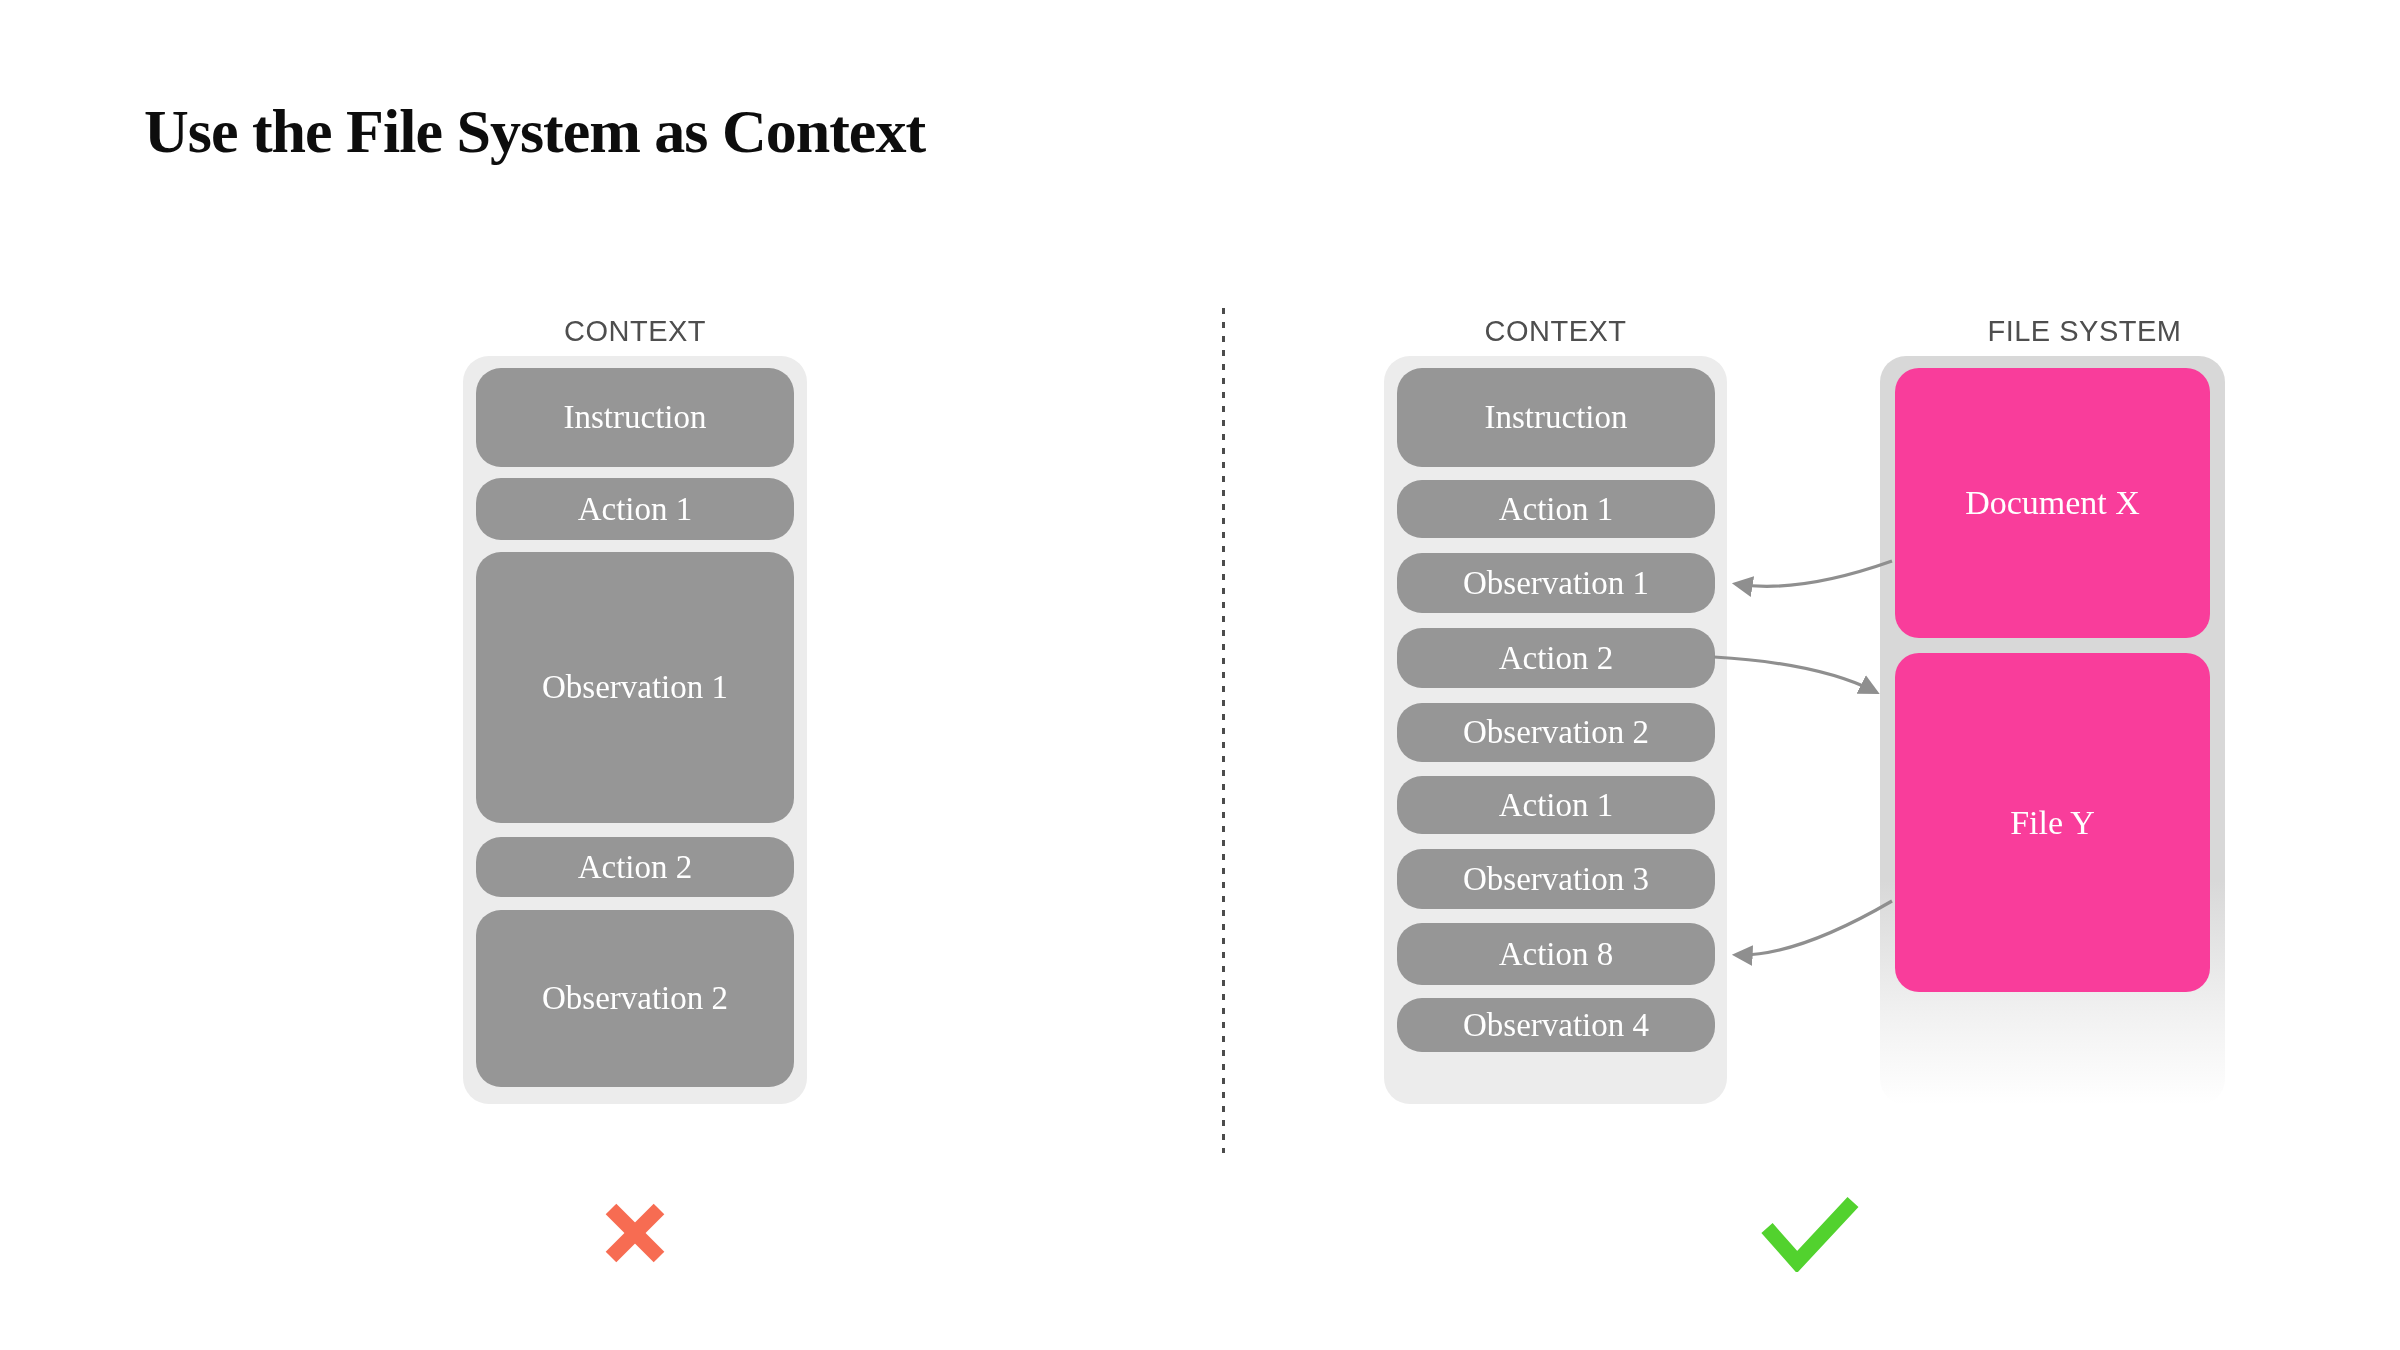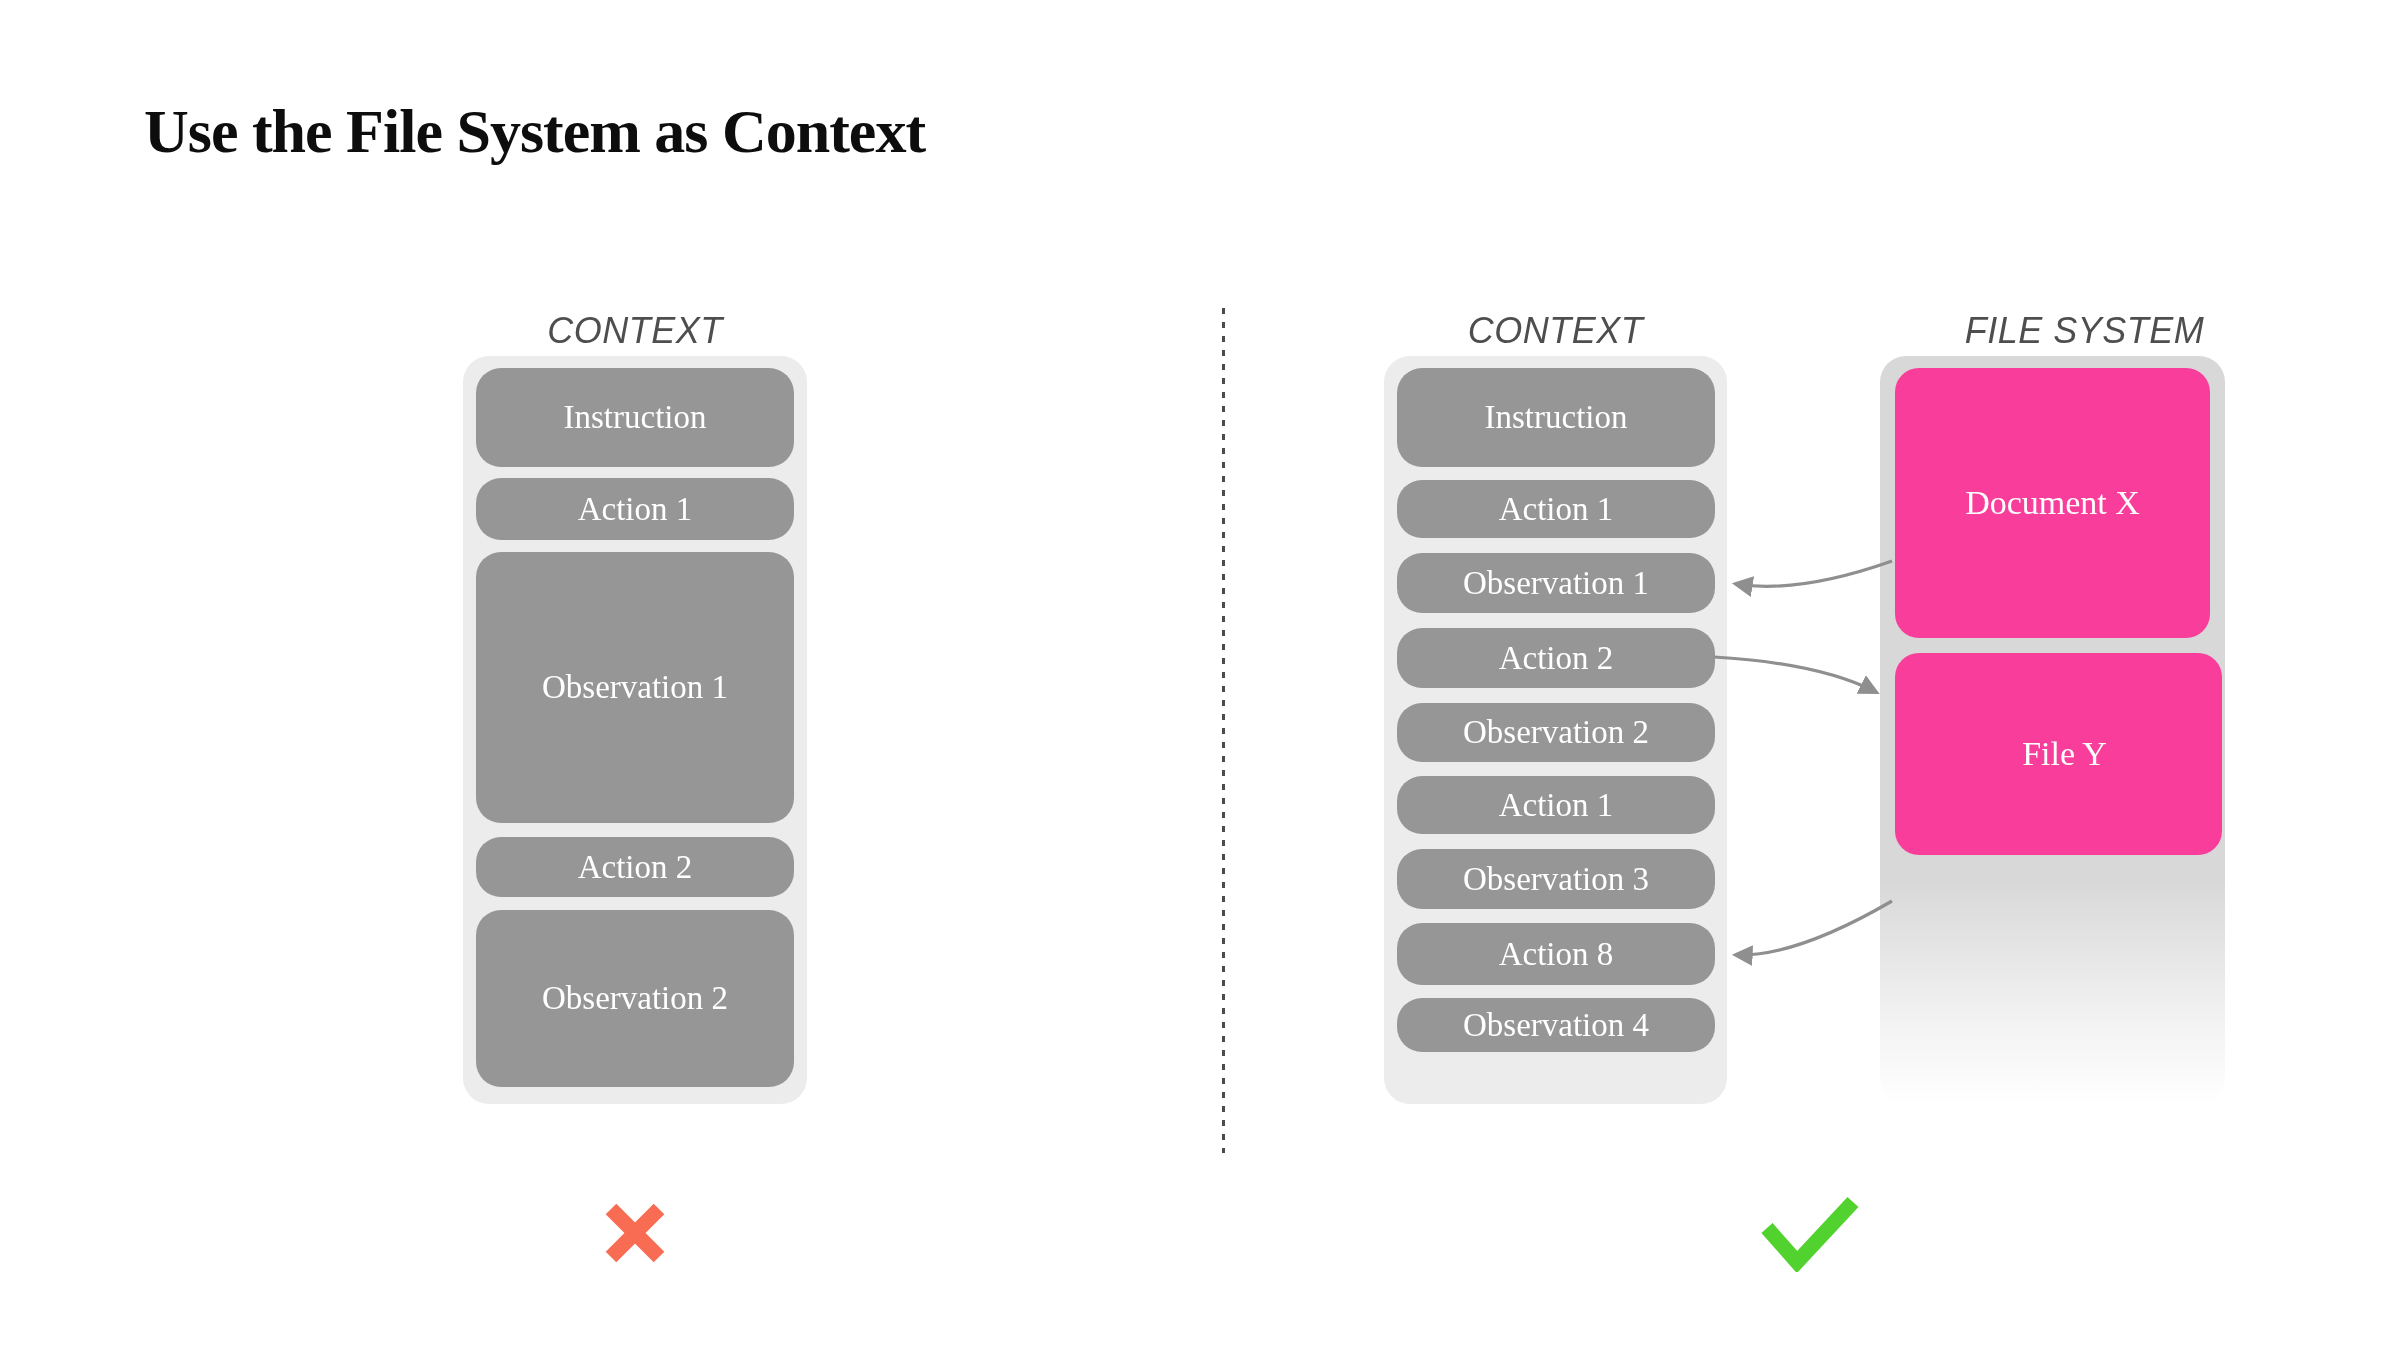--- a/index.html
+++ b/index.html
@@ -4,21 +4,21 @@
 <style>
   html,body{margin:0;padding:0;background:#ffffff;}
   #canvas{position:relative;width:2400px;height:1350px;background:#ffffff;overflow:hidden;
           font-family:"Liberation Sans",sans-serif;margin-left:24px;}
 
   .page-title{position:absolute;left:120px;top:96px;margin:0;
     font-family:"Liberation Serif","DejaVu Serif",serif;
     font-weight:700;font-size:62px;letter-spacing:-1px;color:#0d0d0d;}
 
   .col-label{position:absolute;top:314px;height:34px;line-height:34px;text-align:center;
-    font-size:36px;color:#4e4e4e;letter-spacing:0.5px;font-style:italic;}
+    font-size:29px;color:#4e4e4e;letter-spacing:0.5px;}
 
   .panel{position:absolute;top:356px;background:#ececec;border-radius:26px;}
   .panel.ctx-left{left:439px;width:344px;height:748px;}
   .panel.ctx-right{left:1360px;width:343px;height:748px;}
   .panel.fs{left:1856px;width:345px;height:749px;border-radius:26px;
     background:linear-gradient(180deg,#d8d8d8 0%,#d8d8d8 70%,rgba(216,216,216,0.35) 88%,rgba(216,216,216,0) 100%);}
 
   .block{position:absolute;left:13px;width:318px;background:#969696;border-radius:25px;
     display:flex;align-items:center;justify-content:center;
     color:#ffffff;font-family:"Liberation Serif","DejaVu Serif",serif;font-size:33px;}
@@ -60,21 +60,21 @@
     <div class="block" style="top:272px;height:60px;">Action 2</div>
     <div class="block" style="top:347px;height:59px;">Observation 2</div>
     <div class="block" style="top:420px;height:58px;">Action 1</div>
     <div class="block" style="top:493px;height:60px;">Observation 3</div>
     <div class="block" style="top:567px;height:62px;">Action 8</div>
     <div class="block" style="top:642px;height:54px;">Observation 4</div>
   </div>
 
   <div class="panel fs">
     <div class="pink-block" style="top:12px;height:270px;">Document X</div>
-    <div class="pink-block" style="top:297px;height:202px;padding-left:12px;">File Y</div>
+    <div class="pink-block" style="top:297px;height:339px;">File Y</div>
   </div>
 
   <svg class="overlay" viewBox="0 0 2400 1350">
     <defs>
       <marker id="ah" viewBox="0 0 10 10" refX="8" refY="5" markerWidth="6.5" markerHeight="6.5" orient="auto">
         <path d="M 0 0 L 10 5 L 0 10 z" fill="#8f8f8f"></path>
       </marker>
     </defs>
     <path d="M 1868 561 Q 1775 594 1712 584" fill="none" stroke="#8f8f8f" stroke-width="3.2" marker-end="url(#ah)"></path>
     <path d="M 1690 657 Q 1795 663 1852 692" fill="none" stroke="#8f8f8f" stroke-width="3.2" marker-end="url(#ah)"></path>

